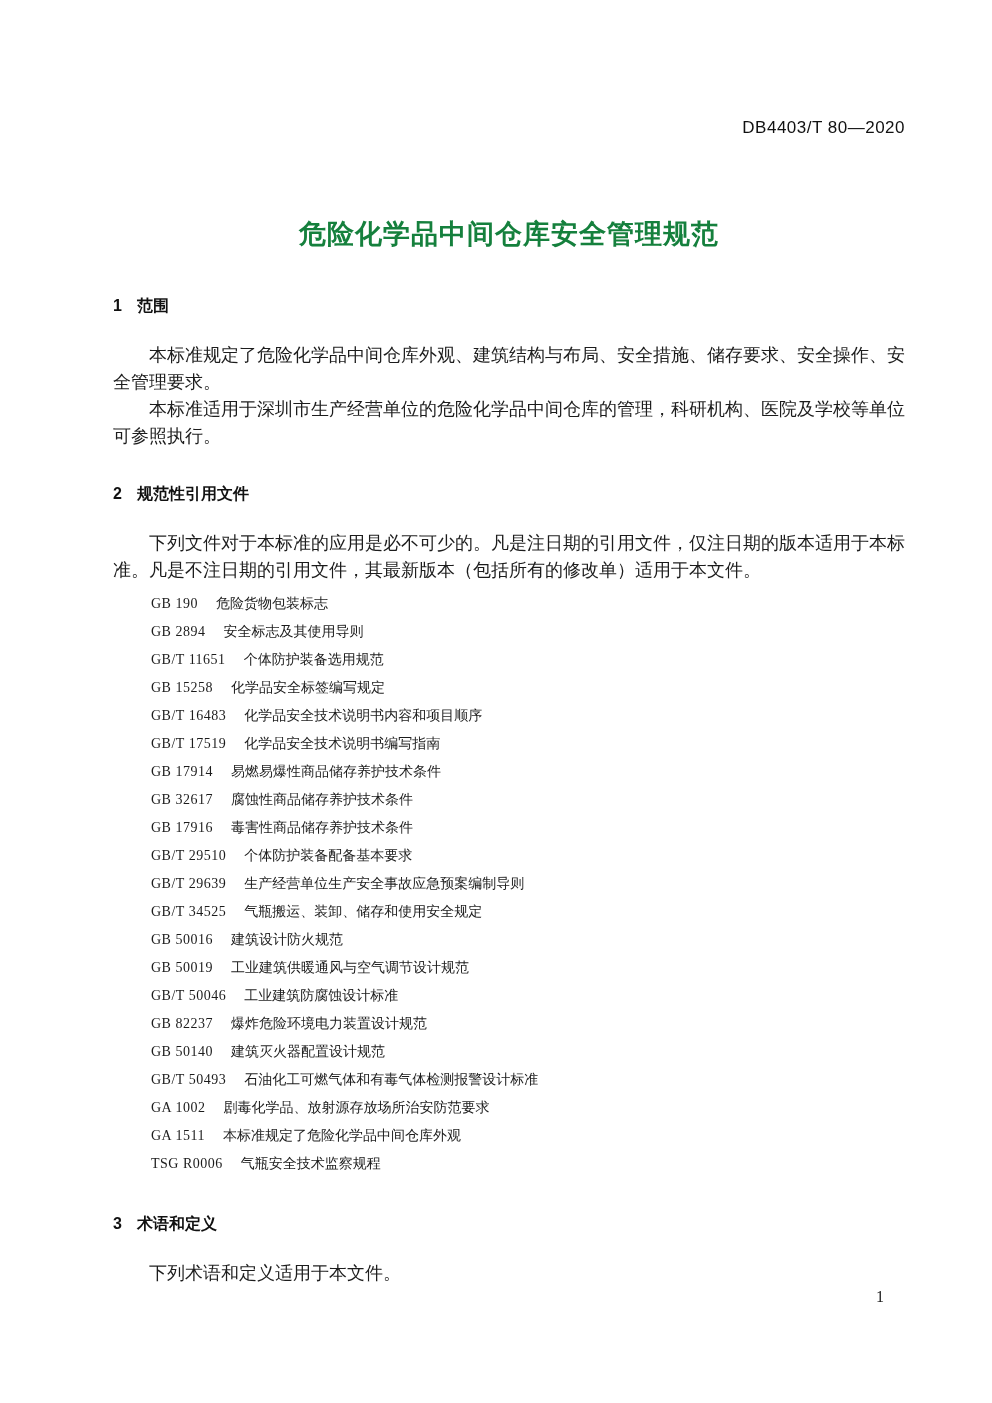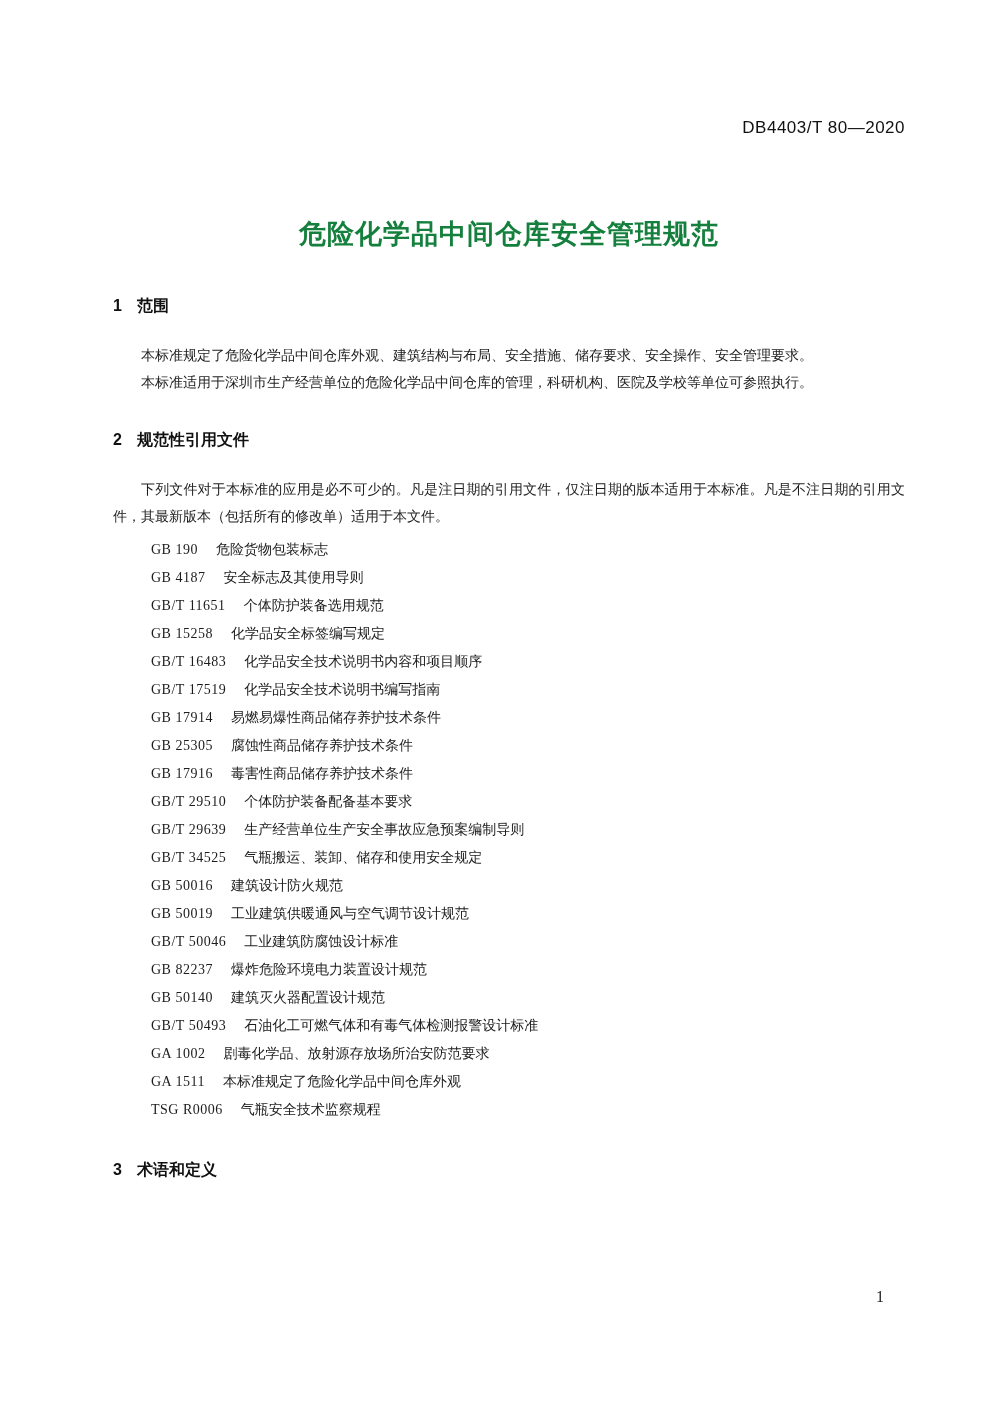--- a/index.html
+++ b/index.html
@@ -41,21 +41,21 @@
     font-weight: bold;
     font-size: 16px;
     color: #111;
   }
   .section-heading .sec-num { margin-right: 15px; }
   .s1-heading { margin-top: 44px; }
   .s2-heading { margin-top: 34px; }
   .s3-heading { margin-top: 36px; }
   .body-paragraphs { margin-top: 25px; }
   .body-paragraphs p {
-    font-size: 14px;
+    font-size: 18px;
     line-height: 27px;
     text-align: justify;
     text-align-last: left;
     text-indent: 2em;
     color: #1c1c1c;
   }
   .ref-list {
     list-style: none;
     margin-top: 6px;
     margin-left: 38px;
@@ -98,21 +98,21 @@
   </div>
   <div class="body-paragraphs">
     <p>下列文件对于本标准的应用是必不可少的。凡是注日期的引用文件，仅注日期的版本适用于本标准。凡是不注日期的引用文件，其最新版本（包括所有的修改单）适用于本文件。</p>
   </div>
   <ul class="ref-list" id="ref-list">
   <li>
     <span class="ref-code">GB 190</span><span class="ref-title">危险货物包装标志</span>
   </li>
 
   <li>
-    <span class="ref-code">GB 4187</span><span class="ref-title">安全标志及其使用导则</span>
+    <span class="ref-code">GB 2894</span><span class="ref-title">安全标志及其使用导则</span>
   </li>
 
   <li>
     <span class="ref-code">GB/T 11651</span><span class="ref-title">个体防护装备选用规范</span>
   </li>
 
   <li>
     <span class="ref-code">GB 15258</span><span class="ref-title">化学品安全标签编写规定</span>
   </li>
 
@@ -122,21 +122,21 @@
 
   <li>
     <span class="ref-code">GB/T 17519</span><span class="ref-title">化学品安全技术说明书编写指南</span>
   </li>
 
   <li>
     <span class="ref-code">GB 17914</span><span class="ref-title">易燃易爆性商品储存养护技术条件</span>
   </li>
 
   <li>
-    <span class="ref-code">GB 25305</span><span class="ref-title">腐蚀性商品储存养护技术条件</span>
+    <span class="ref-code">GB 32617</span><span class="ref-title">腐蚀性商品储存养护技术条件</span>
   </li>
 
   <li>
     <span class="ref-code">GB 17916</span><span class="ref-title">毒害性商品储存养护技术条件</span>
   </li>
 
   <li>
     <span class="ref-code">GB/T 29510</span><span class="ref-title">个体防护装备配备基本要求</span>
   </li>
 
@@ -181,16 +181,19 @@
   </li>
 
   <li>
     <span class="ref-code">TSG R0006</span><span class="ref-title">气瓶安全技术监察规程</span>
   </li>
 </ul>
 
   <div class="section-heading s3-heading">
     <span class="sec-num">3</span><span>术语和定义</span>
   </div>
+  <div class="body-paragraphs">
+    <p>下列术语和定义适用于本文件。</p>
+  </div>
 
   <div class="page-number">1</div>
 
 </div>
 
 </body></html>

